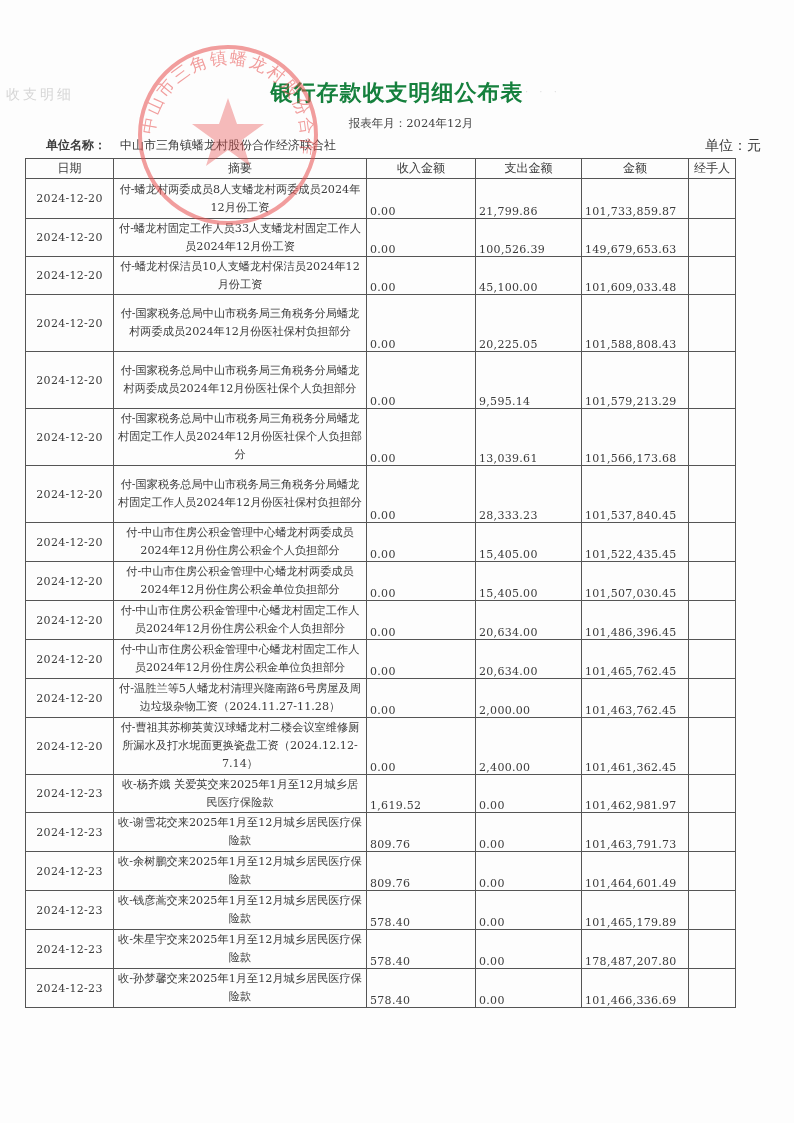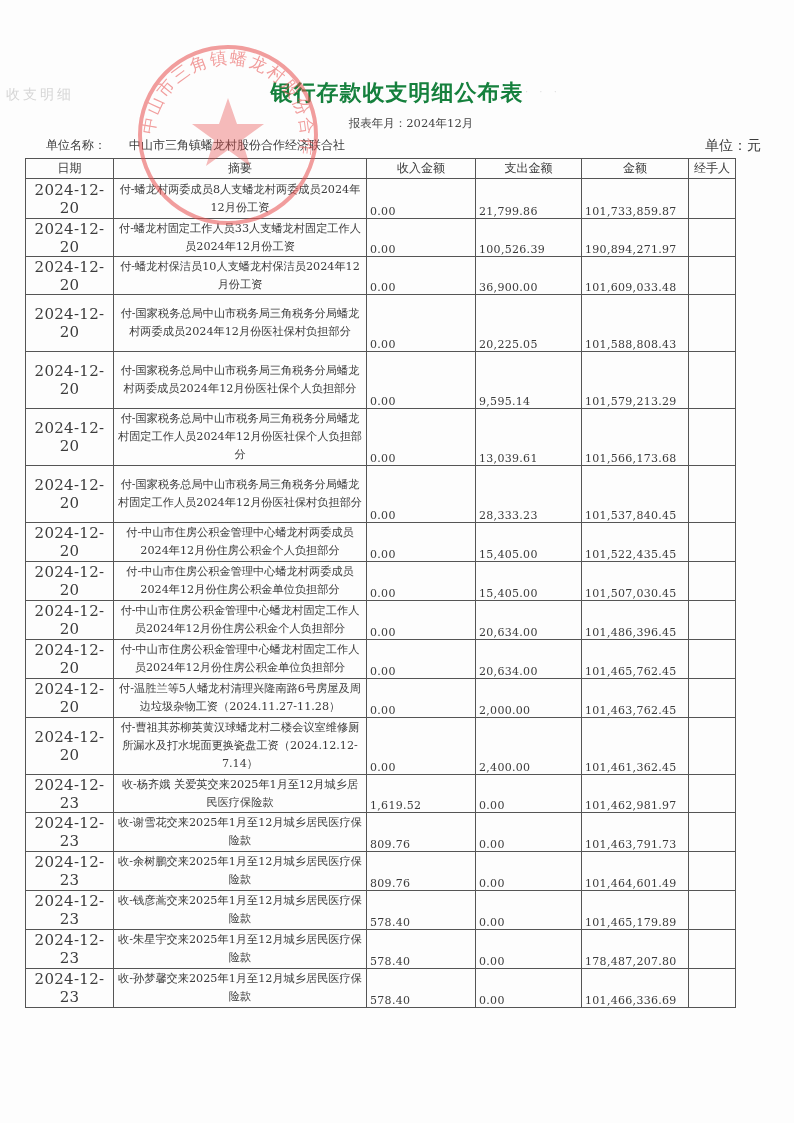--- a/index.html
+++ b/index.html
@@ -29,40 +29,40 @@
     }
     .subtitle {
       position: absolute; left: 0; right: 0; top: 116px;
       text-align: center; font-size: 11.5px; color: #444;
       padding-left: 28px;
     }
     .unit-name {
       position: absolute; left: 46px; top: 137px;
       font-size: 12px; color: #3c3c3c;
     }
-    .unit-name .lbl { margin-right: 23px; }
+    .unit-name .lbl { margin-right: 14px; font-weight: bold; }
     .currency {
       position: absolute; left: 705px; top: 137px;
       font-size: 14px; color: #3c3c3c;
     }
     table.ledger {
       position: absolute; left: 25px; top: 158px;
       border-collapse: collapse;
       table-layout: fixed;
       width: 710px;
       font-size: 11px;
     }
     table.ledger th, table.ledger td {
       border: 1.3px solid #555;
       padding: 0 3px;
       color: #3b3b3b;
       font-weight: normal;
     }
     table.ledger th { height: 19px; font-size: 12px; text-align: center; font-family: "DejaVu Sans", sans-serif; }
-    td.date { text-align: center; font-size: 15px; letter-spacing: 0.3px; }
+    td.date { text-align: center; font-size: 11px; letter-spacing: 0.3px; }
     td.desc { text-align: center; vertical-align: middle; line-height: 18px; font-size: 11.2px; padding-left: 4px; padding-right: 2px; }
     td.num { text-align: left; vertical-align: bottom; padding-bottom: 2px; padding-right: 2px; font-size: 11px; letter-spacing: 0.3px; }
     td.handler { }
     .stamp {
       position: absolute; left: 133px; top: 40px;
       width: 190px; height: 190px;
       pointer-events: none;
       opacity: 0.55;
     }
   </style>
@@ -107,28 +107,28 @@
         <td class="num">0.00</td>
         <td class="num">21,799.86</td>
         <td class="num">101,733,859.87</td>
         <td class="handler"></td>
       </tr>
       <tr style="height: 38px;">
         <td class="date">2024-12-20</td>
         <td class="desc">付-蟠龙村固定工作人员33人支蟠龙村固定工作人员2024年12月份工资</td>
         <td class="num">0.00</td>
         <td class="num">100,526.39</td>
-        <td class="num">190,894,271.97</td>
+        <td class="num">149,679,653.63</td>
         <td class="handler"></td>
       </tr>
       <tr style="height: 38px;">
         <td class="date">2024-12-20</td>
         <td class="desc">付-蟠龙村保洁员10人支蟠龙村保洁员2024年12月份工资</td>
         <td class="num">0.00</td>
-        <td class="num">36,900.00</td>
+        <td class="num">45,100.00</td>
         <td class="num">101,609,033.48</td>
         <td class="handler"></td>
       </tr>
       <tr style="height: 57px;">
         <td class="date">2024-12-20</td>
         <td class="desc">付-国家税务总局中山市税务局三角税务分局蟠龙村两委成员2024年12月份医社保村负担部分</td>
         <td class="num">0.00</td>
         <td class="num">20,225.05</td>
         <td class="num">101,588,808.43</td>
         <td class="handler"></td>

